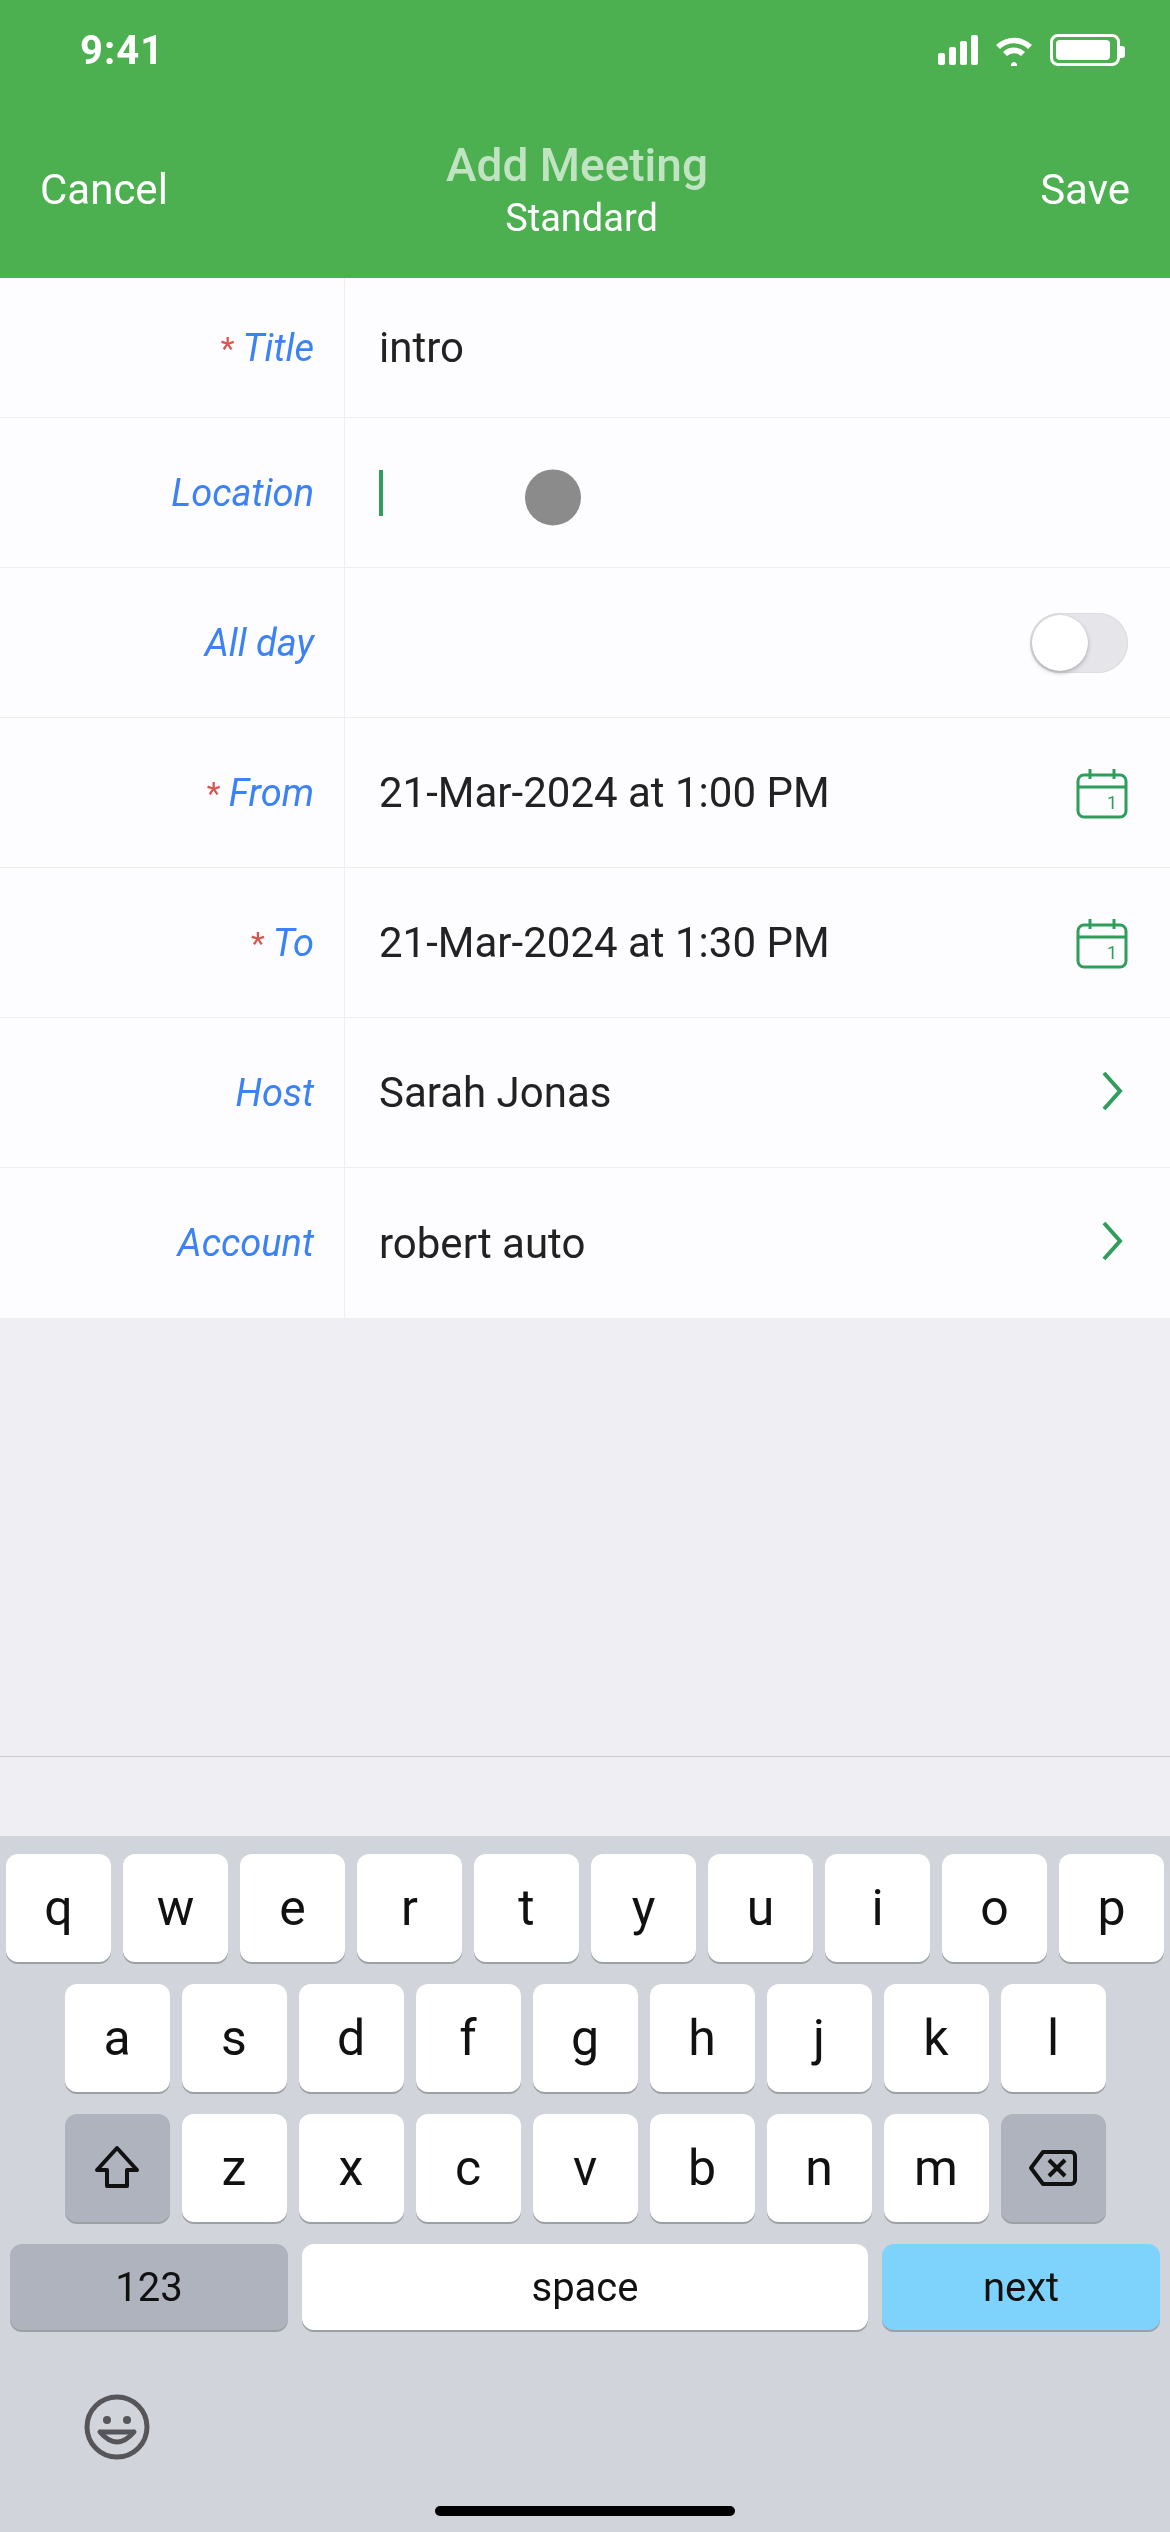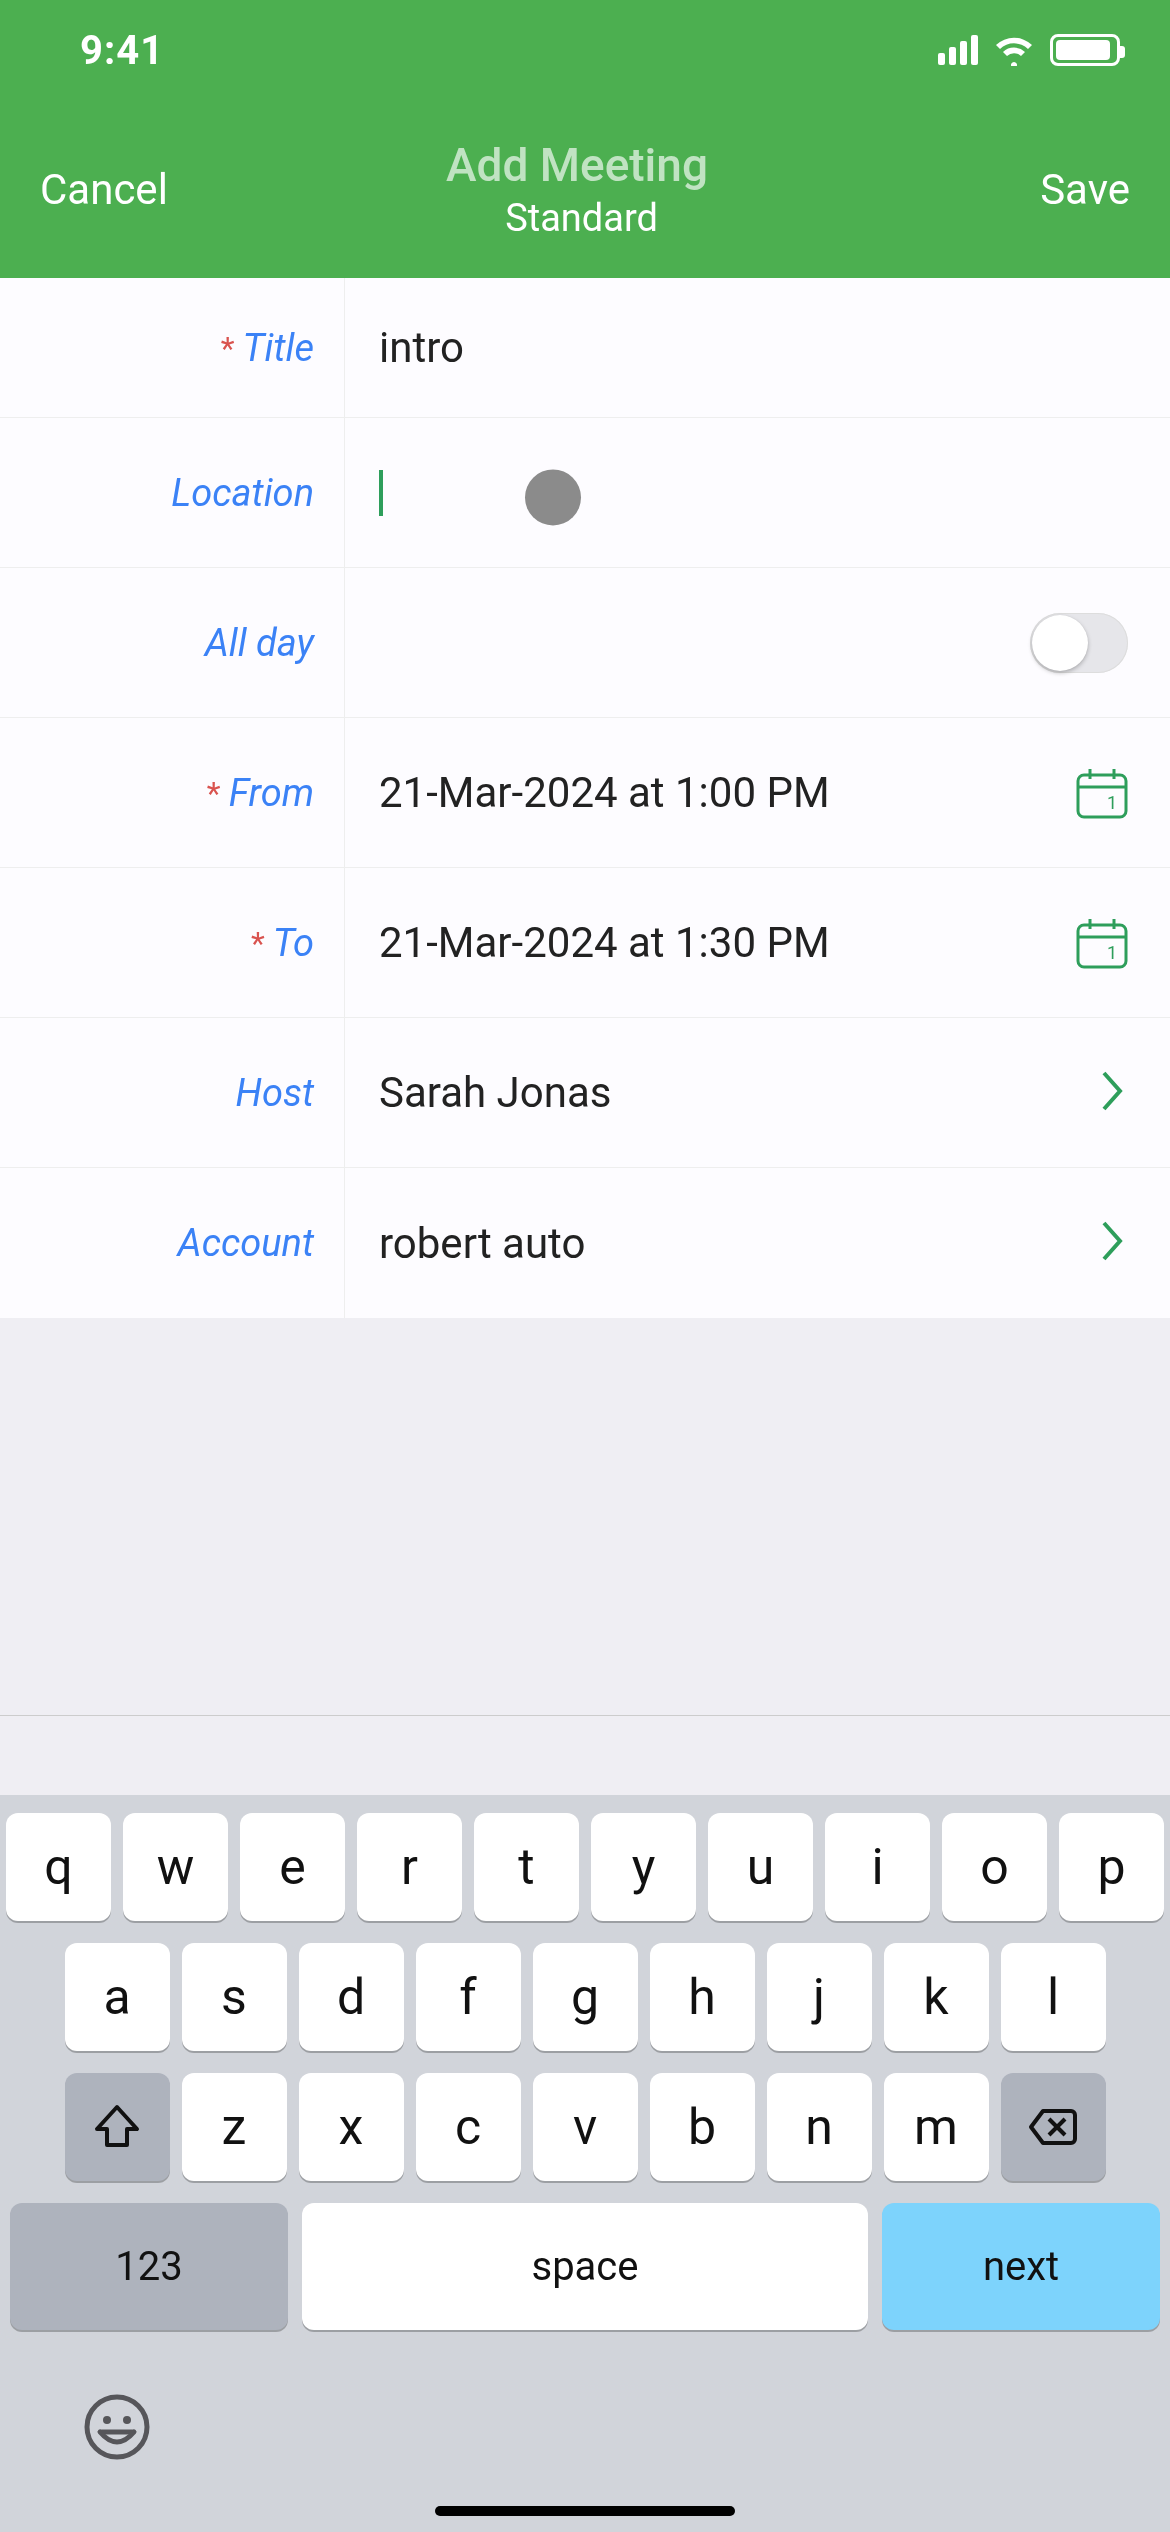--- a/index.html
+++ b/index.html
@@ -122,21 +122,21 @@
   }
   .krow.r1 .key { flex:0 0 105px; }
   .krow.r2 .key { flex:0 0 105px; }
   .krow.r2 { padding:0 54px; }
   .krow.r3 .key { flex:0 0 105px; }
   .key.fn {
     background:#aeb3bd; flex:0 0 138px;
   }
   .key.fn.del { font-size:44px; }
   .krow.r4 { gap:14px; }
-  .krow.r4 .key { height:127px; font-size:40px; }
+  .krow.r4 .key { height:86px; font-size:40px; }
   .key.k123 { background:#aeb3bd; flex:0 0 278px; font-size:42px; }
   .key.space { flex:1; background:#fff; }
   .key.next { background:#7dd3fc; flex:0 0 278px; }
 
   .shift-svg, .del-svg { width:52px; height:52px; }
 
   .emoji-row { height:150px; display:flex; align-items:center; padding-left:72px; }
   .emoji-icon { width:70px; height:70px; color:#56565a; }
 
   .home-ind {

